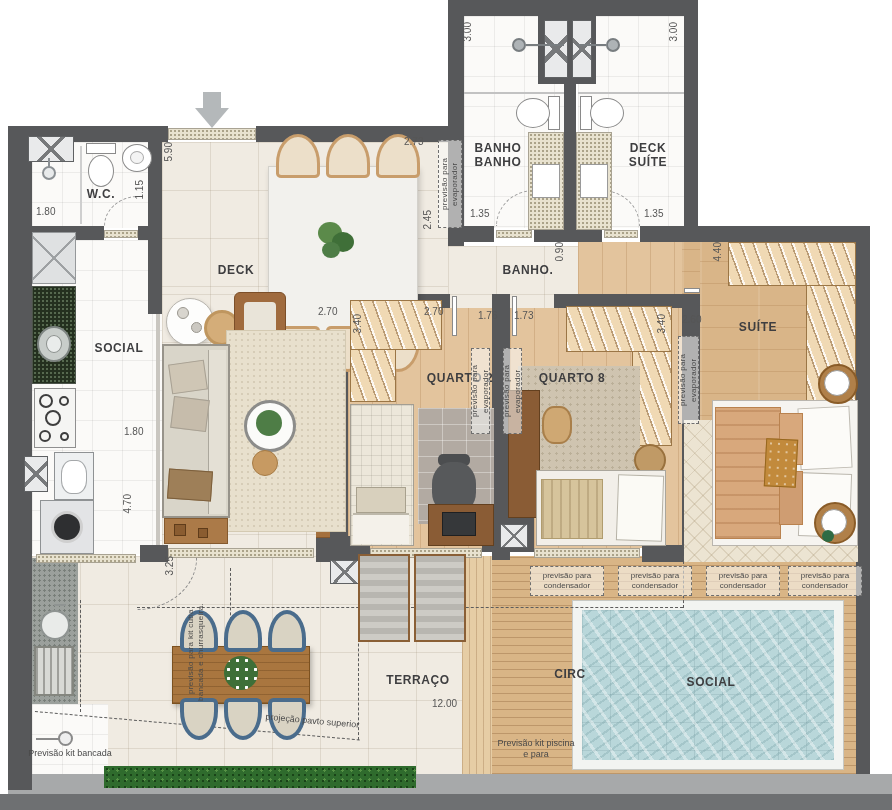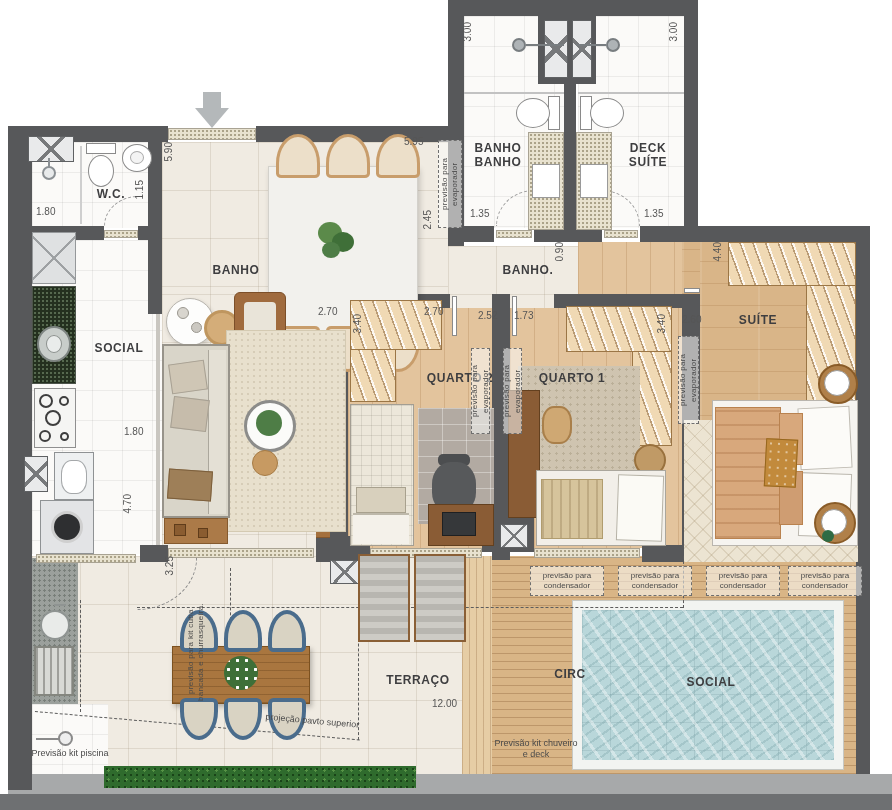--- a/index.html
+++ b/index.html
@@ -243,62 +243,62 @@
   <div class="bchT" style="left:268px;top:610px;width:38px;height:42px"></div>
   <div class="bchB" style="left:180px;top:698px;width:38px;height:42px"></div>
   <div class="bchB" style="left:224px;top:698px;width:38px;height:42px"></div>
   <div class="bchB" style="left:268px;top:698px;width:38px;height:42px"></div>
   <div class="c" style="left:40px;top:610px;width:30px;height:30px;background:#e9ebe9;border:2px solid #8f9492"></div>
   <div style="left:54px;top:604px;width:12px;height:2px;background:#8f9492"></div>
   <div style="left:34px;top:646px;width:40px;height:50px;background:#d8d9d5;border:2px solid #84867f;background-image:repeating-linear-gradient(90deg,rgba(90,90,85,.45) 0 2px,transparent 2px 7px)"></div>
   <div style="left:36px;top:738px;width:24px;height:2px;background:#8a8a8a"></div>
   <div class="c" style="left:58px;top:731px;width:15px;height:15px;border:2px solid #8a8a8a;background:#eee"></div>
 
-  <div class="lbl" style="left:86px;top:188px;width:50px">W.C.</div>
+  <div class="lbl" style="left:76px;top:188px;width:50px">W.C.</div>
   <div class="lbl" style="left:84px;top:342px;width:70px">SOCIAL</div>
-  <div class="lbl" style="left:206px;top:264px;width:60px">BANHO</div>
+  <div class="lbl" style="left:206px;top:264px;width:60px">DECK</div>
   <div class="lbl" style="left:498px;top:264px;width:60px">BANHO.</div>
   <div class="lbl" style="left:466px;top:142px;width:64px">BANHO BANHO</div>
   <div class="lbl" style="left:616px;top:142px;width:64px">DECK SUÍTE</div>
   <div class="lbl" style="left:420px;top:372px;width:80px">QUARTO 2</div>
-  <div class="lbl" style="left:532px;top:372px;width:80px">QUARTO 1</div>
-  <div class="lbl" style="left:726px;top:314px;width:64px">SUÍTE</div>
+  <div class="lbl" style="left:532px;top:372px;width:80px">QUARTO 8</div>
+  <div class="lbl" style="left:726px;top:321px;width:64px">SUÍTE</div>
   <div class="lbl" style="left:376px;top:674px;width:84px">TERRAÇO</div>
   <div class="lbl" style="left:540px;top:668px;width:60px">CIRC</div>
   <div class="lbl" style="left:666px;top:676px;width:90px">SOCIAL</div>
 
   <div class="dim" style="left:36px;top:206px">1.80</div>
   <div class="dim dimv" style="left:134px;top:180px">1.15</div>
   <div class="dim dimv" style="left:163px;top:142px">5.90</div>
-  <div class="dim" style="left:404px;top:136px">5.95</div>
+  <div class="dim" style="left:404px;top:136px">2.73</div>
   <div class="dim dimv" style="left:422px;top:210px">2.45</div>
   <div class="dim dimv" style="left:462px;top:22px">3.00</div>
   <div class="dim dimv" style="left:668px;top:22px">3.00</div>
   <div class="dim" style="left:470px;top:208px">1.35</div>
   <div class="dim" style="left:644px;top:208px">1.35</div>
   <div class="dim dimv" style="left:554px;top:242px">0.90</div>
   <div class="dim" style="left:318px;top:306px">2.70</div>
   <div class="dim" style="left:424px;top:306px">2.70</div>
   <div class="dim dimv" style="left:352px;top:314px">3.40</div>
-  <div class="dim" style="left:478px;top:310px">2.52</div>
+  <div class="dim" style="left:478px;top:310px">1.76</div>
   <div class="dim" style="left:514px;top:310px">1.73</div>
   <div class="dim dimv" style="left:656px;top:314px">3.40</div>
   <div class="dim" style="left:682px;top:314px">2.60</div>
   <div class="dim dimv" style="left:712px;top:242px">4.40</div>
   <div class="dim" style="left:124px;top:426px">1.80</div>
   <div class="dim dimv" style="left:122px;top:494px">4.70</div>
   <div class="dim dimv" style="left:164px;top:556px">3.25</div>
   <div class="dim" style="left:432px;top:698px">12.00</div>
 
   <div class="ann annv" style="left:438px;top:140px;width:24px;height:88px">previsão para evaporador</div>
   <div class="ann annv" style="left:471px;top:348px;width:19px;height:86px">previsão para evaporador</div>
   <div class="ann annv" style="left:503px;top:348px;width:19px;height:86px">previsão para evaporador</div>
   <div class="ann annv" style="left:678px;top:336px;width:21px;height:88px">previsão para evaporador</div>
   <div class="ann" style="left:530px;top:566px;width:74px;height:30px">previsão para condensador</div>
   <div class="ann" style="left:618px;top:566px;width:74px;height:30px">previsão para condensador</div>
   <div class="ann" style="left:706px;top:566px;width:74px;height:30px">previsão para condensador</div>
   <div class="ann" style="left:788px;top:566px;width:74px;height:30px">previsão para condensador</div>
   <div class="txt" style="left:248px;top:710px;width:130px;transform:rotate(5deg);transform-origin:left top;white-space:nowrap">projeção pavto superior</div>
-  <div class="txt" style="left:494px;top:738px;width:84px">Previsão kit chuveiro e deck</div>
-  <div class="txt" style="left:26px;top:748px;width:88px">Previsão kit piscina</div>
+  <div class="txt" style="left:494px;top:738px;width:84px">Previsão kit piscina e para</div>
+  <div class="txt" style="left:26px;top:748px;width:88px">Previsão kit bancada</div>
   <div class="txt annv" style="left:186px;top:596px;width:34px;height:112px;font-size:8px">previsão para kit cuba bancada e churrasqueira.</div>
 
 </div>
 
 </body></html>

